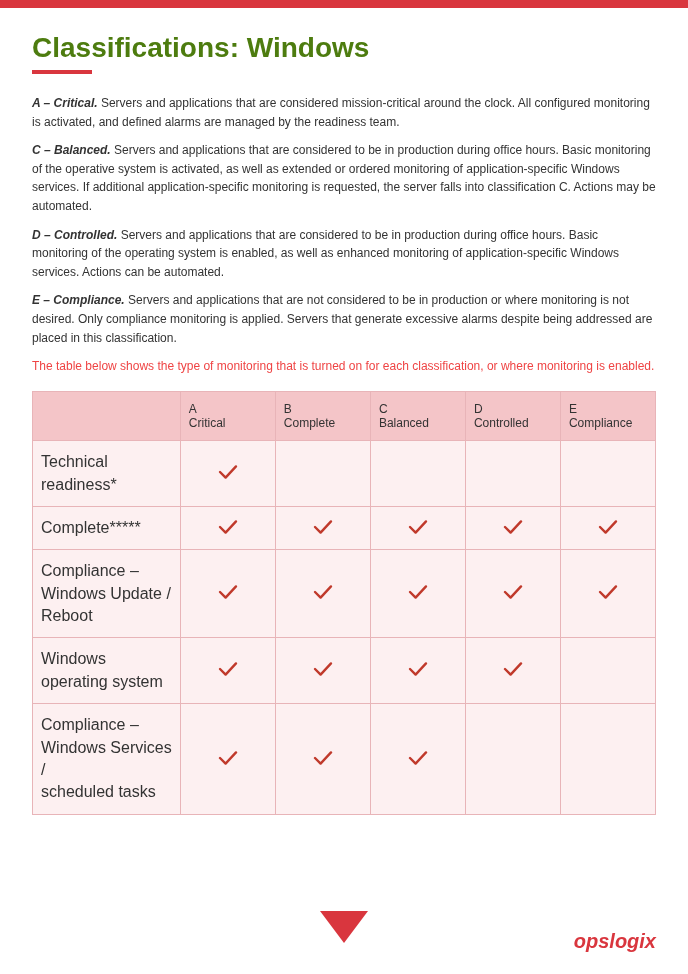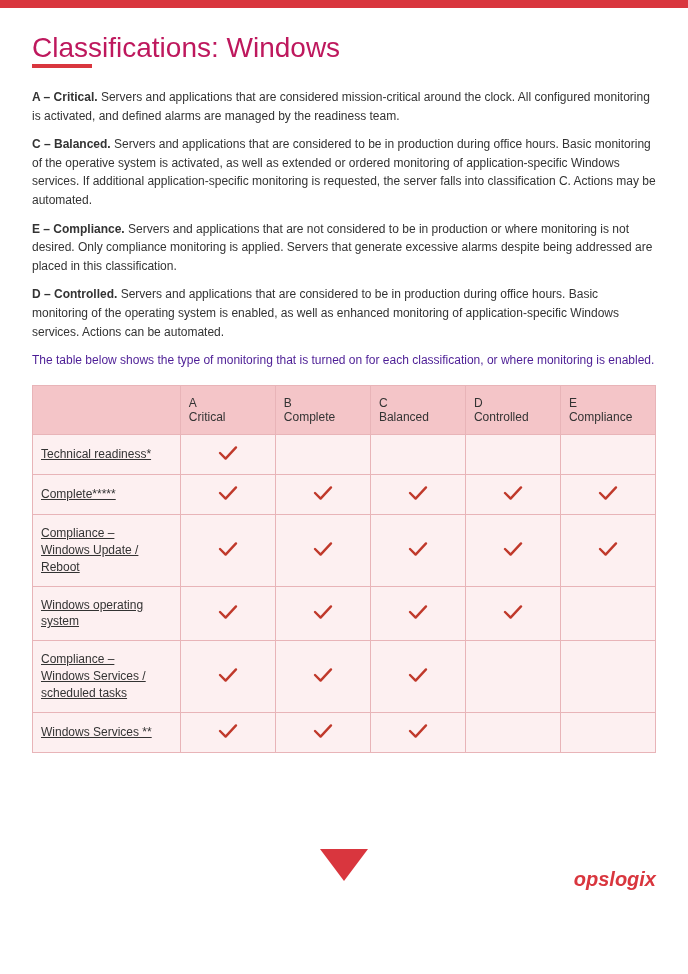--- a/index.html
+++ b/index.html
@@ -14,42 +14,43 @@
     .top-bar {
       background: #d9363e;
       height: 8px;
       width: 100%;
     }
     .content {
       padding: 24px 32px 80px 32px;
     }
     .page-title {
       font-size: 28px;
-      font-weight: 400;
-      color: #be185d;
-      margin-bottom: 0;
+      font-weight: 700;
+      color: #4d7c0f;
+      margin-bottom: 6px;
     }
     .title-underline {
       width: 60px;
       height: 4px;
       background: #d9363e;
       margin-bottom: 20px;
     }
     .description {
       font-size: 12px;
       color: #333;
       line-height: 1.55;
       margin-bottom: 10px;
     }
     .description span.label {
       font-weight: bold;
+      font-style: italic;
     }
     .table-intro {
       font-size: 12px;
-      color: #4c1d95;
+      color: #ef4444;
       margin-bottom: 16px;
       line-height: 1.5;
     }
     table {
       width: 100%;
       border-collapse: collapse;
       font-size: 12px;
     }
     th, td {
       border: 1px solid #e8b4b8;
@@ -69,23 +70,22 @@
       background: #fdf0f1;
     }
     tbody tr:nth-child(odd) {
       background: #fdf0f1;
     }
     tbody tr:nth-child(even) {
       background: #fdf0f1;
     }
     td.row-label {
       color: #333;
-      font-size: 12px;
+      font-size: 16px;
       line-height: 1.4;
-      text-decoration: underline;
     }
     td.check-cell {
       text-align: center;
     }
     
     .check-svg {
       display: inline-block;
       width: 20px;
       height: 16px;
     }
@@ -119,22 +119,22 @@
 
 <div class="top-bar"></div>
 
 <div class="content">
   <h1 class="page-title">Classifications: Windows</h1>
   <div class="title-underline"></div>
 
   <div id="descriptions-container">
       <p class="description"><span class="label">A – Critical.</span> Servers and applications that are considered mission-critical around the clock. All configured monitoring is activated, and defined alarms are managed by the readiness team.</p>
       <p class="description"><span class="label">C – Balanced.</span> Servers and applications that are considered to be in production during office hours. Basic monitoring of the operative system is activated, as well as extended or ordered monitoring of application-specific Windows services. If additional application-specific monitoring is requested, the server falls into classification C. Actions may be automated.</p>
+      <p class="description"><span class="label">D – Controlled.</span> Servers and applications that are considered to be in production during office hours. Basic monitoring of the operating system is enabled, as well as enhanced monitoring of application-specific Windows services. Actions can be automated.</p>
       <p class="description"><span class="label">E – Compliance.</span> Servers and applications that are not considered to be in production or where monitoring is not desired. Only compliance monitoring is applied. Servers that generate excessive alarms despite being addressed are placed in this classification.</p>
-      <p class="description"><span class="label">D – Controlled.</span> Servers and applications that are considered to be in production during office hours. Basic monitoring of the operating system is enabled, as well as enhanced monitoring of application-specific Windows services. Actions can be automated.</p>
     </div>
 
   <p class="table-intro">The table below shows the type of monitoring that is turned on for each classification, or where monitoring is enabled.</p>
 
   <table>
     <thead>
       <tr id="table-header-row">
       <th style="width: 140px;"></th>
           <th style="width: 90px;">A<br>Critical</th>
           <th style="width: 90px;">B<br>Complete</th>
@@ -217,34 +217,20 @@
               </svg></span></td>
           <td class="check-cell"><span><svg class="check-svg" viewBox="0 0 24 20" xmlns="http://www.w3.org/2000/svg">
                 <polyline points="2,10 9,17 22,3" style="fill:none;stroke:#c0392b;stroke-width:3;stroke-linecap:round;stroke-linejoin:round"></polyline>
               </svg></span></td>
           <td class="check-cell"><span><svg class="check-svg" viewBox="0 0 24 20" xmlns="http://www.w3.org/2000/svg">
                 <polyline points="2,10 9,17 22,3" style="fill:none;stroke:#c0392b;stroke-width:3;stroke-linecap:round;stroke-linejoin:round"></polyline>
               </svg></span></td>
           <td class="check-cell"></td>
           <td class="check-cell"></td>
         </tr>
-        <tr>
-          <td class="row-label" style="white-space: pre-line;">Windows Services **</td>
-          <td class="check-cell"><span><svg class="check-svg" viewBox="0 0 24 20" xmlns="http://www.w3.org/2000/svg">
-                <polyline points="2,10 9,17 22,3" style="fill:none;stroke:#c0392b;stroke-width:3;stroke-linecap:round;stroke-linejoin:round"></polyline>
-              </svg></span></td>
-          <td class="check-cell"><span><svg class="check-svg" viewBox="0 0 24 20" xmlns="http://www.w3.org/2000/svg">
-                <polyline points="2,10 9,17 22,3" style="fill:none;stroke:#c0392b;stroke-width:3;stroke-linecap:round;stroke-linejoin:round"></polyline>
-              </svg></span></td>
-          <td class="check-cell"><span><svg class="check-svg" viewBox="0 0 24 20" xmlns="http://www.w3.org/2000/svg">
-                <polyline points="2,10 9,17 22,3" style="fill:none;stroke:#c0392b;stroke-width:3;stroke-linecap:round;stroke-linejoin:round"></polyline>
-              </svg></span></td>
-          <td class="check-cell"></td>
-          <td class="check-cell"></td>
-        </tr>
       </tbody>
   </table>
 </div>
 
 <div class="bottom-section">
   <div class="down-arrow"></div>
   <span class="brand-name">opslogix</span>
 </div>
 
 </body></html>

